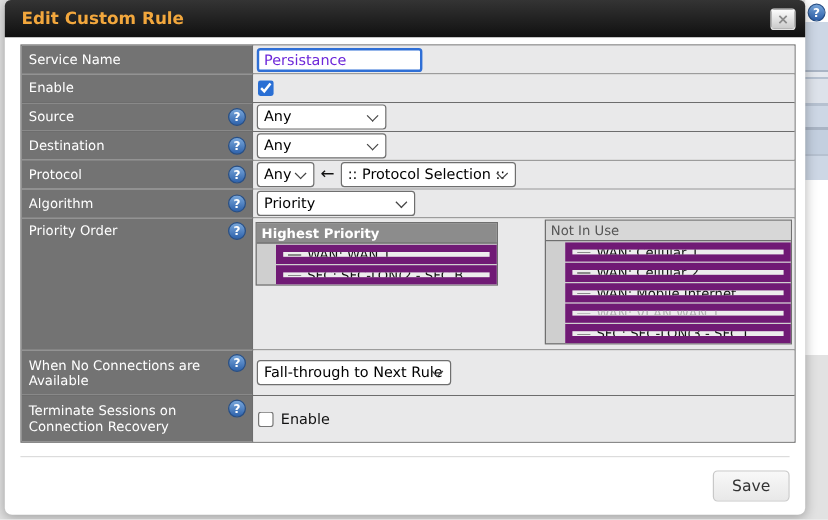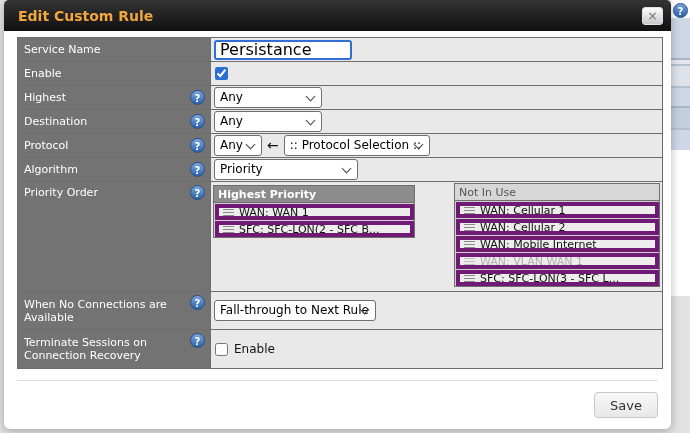--- a/index.html
+++ b/index.html
@@ -75,52 +75,52 @@
   .help{
     position:absolute;right:5px;width:15px;height:15px;border-radius:50%;
     background:linear-gradient(#79a7db,#2e62ab);border:1px solid #274f86;
     color:#fff;font-size:10px;font-weight:bold;text-align:center;line-height:15px;
     box-sizing:border-box;top:calc(50% - 8px);cursor:pointer;
   }
   .help.top{top:3px;}
   
   .txtinput{
     width:138px;height:20px;background:#fff;border:2px solid #2f6fd6;border-radius:3px;
-    font-size:16px;font-family:inherit;padding:0 4px;box-sizing:border-box;color:#000000;
+    font-size:12px;font-family:inherit;padding:0 4px;box-sizing:border-box;color:#6d28d9;
   }
   input[type=checkbox]{width:13px;height:13px;accent-color:#2a6fd4;margin:0 0 0 1px;}
   .select{
     position:relative;height:21px;line-height:19px;background:#fff;
     border:1px solid #6f6f6f;border-radius:3px;box-sizing:border-box;
     font-size:12px;color:#000;padding:0 20px 0 5px;white-space:nowrap;overflow:hidden;
     cursor:pointer;
   }
   .chev{
     position:absolute;right:7px;top:calc(50% - 5px);width:6px;height:6px;
     border-right:1.6px solid #444;border-bottom:1.6px solid #444;transform:rotate(45deg);
   }
   .w108{width:108px}.w48{width:48px;padding-right:16px}.w146{width:146px}
-  .w144{width:144px}.w162{width:162px}
+  .w144{width:132px}.w162{width:162px}
   .arrow{font-size:14px;color:#111;margin:0 5px;line-height:21px;}
   .cb-label{margin-left:6px;font-size:12px;color:#111;}
   
   .pbox{
     position:absolute;top:3px;border:1px solid #6f6f6f;background:#cfcfcf;
     box-sizing:border-box;font-size:11px;
   }
   .pbox.inuse{left:2px;width:202px;}
   .pbox.notinuse{right:2px;width:206px;top:1px;}
   .phead{
     height:17px;line-height:17px;padding-left:4px;border-bottom:1px solid #6f6f6f;
     box-sizing:border-box;white-space:nowrap;overflow:hidden;
   }
   .phead.dark{background:#8c8c8c;color:#fff;font-weight:bold;}
   .phead.light{background:#d7d7d7;color:#555;}
   .pitem{
-    height:16px;margin:1px 0 0 1px;background:#ededed;border:4px solid #701a75;
+    height:16px;margin:1px 0 0 16px;background:#ededed;border:6px solid #701a75;
     box-sizing:border-box;display:flex;align-items:center;padding:0 4px;gap:5px;
     color:#111;white-space:nowrap;overflow:hidden;cursor:move;
   }
   .pitem.muted{color:#b0b0b0;}
   .handle{
     width:11px;height:7px;flex:0 0 11px;
     background:repeating-linear-gradient(to bottom,#8a8a8a 0 1px,transparent 1px 3px);
   }
   .pitem.muted .handle{opacity:.5;}
   .pfoot{
@@ -164,21 +164,21 @@
 
     <div class="row h24">
       <div class="lbl">Enable</div>
       <div class="val">
         <input type="checkbox" checked="" style="">
       </div>
     </div>
 
     <div class="row h24">
       <div class="lbl">
-        <span>Highest</span>
+        <span>Source</span>
         <span class="help">?</span>
       </div>
       <div class="val">
         <div class="select w108">
           <span>Any</span>
           <span class="chev"></span>
         </div>
       </div>
     </div>
 

